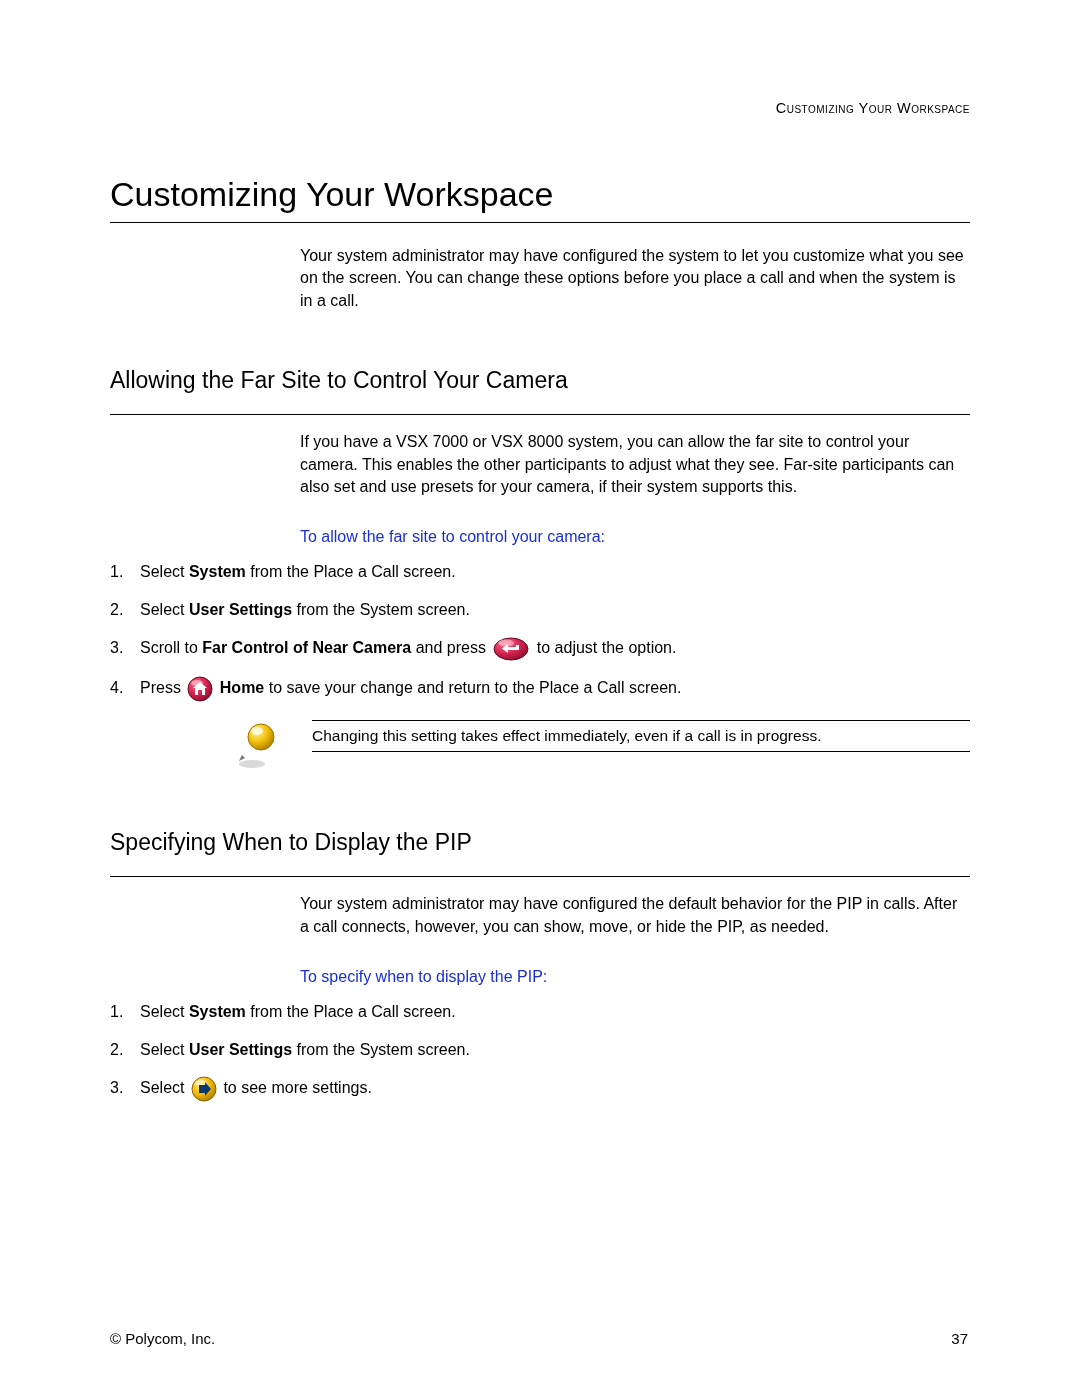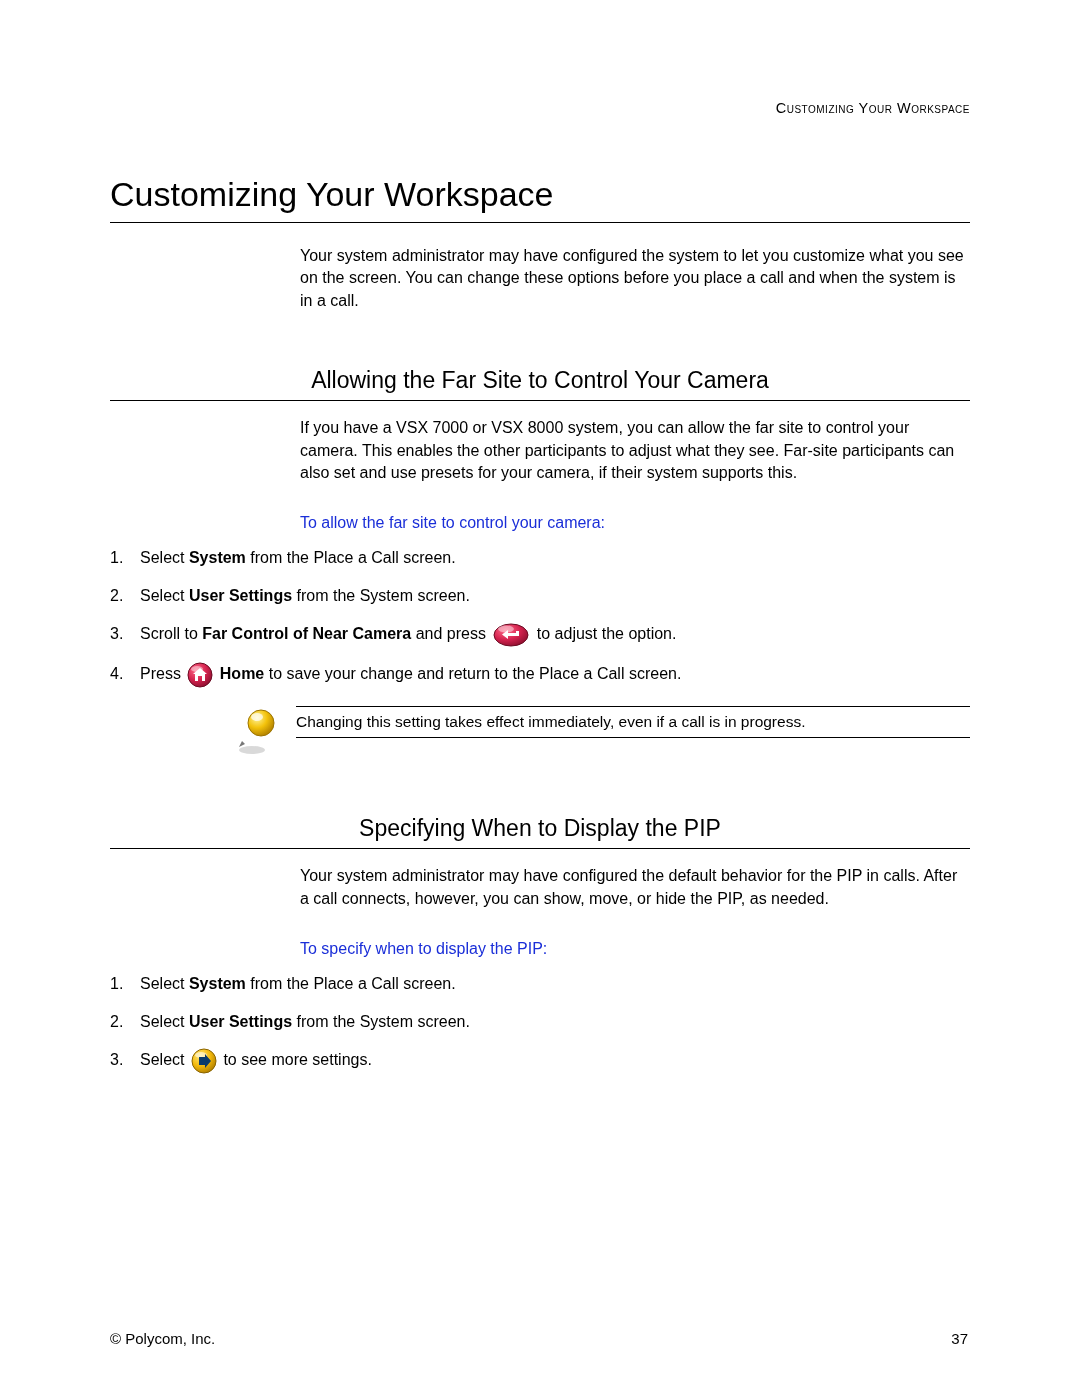--- a/index.html
+++ b/index.html
@@ -39,23 +39,22 @@
     line-height: 1.4;
   }
   .indent-block {
     margin-left: 190px;
   }
   .intro { margin-top: 22px; }
   h2.section-h {
     font-weight: 400;
     font-size: 23px;
     margin: 55px 0 0 0;
-    padding-bottom: 6px;
+    padding-bottom: 20px;
     border-bottom: 1px solid #000;
-    text-align: center;
   }
   .body-para { margin-top: 16px; }
   .task-head {
     color: #1a2ed8;
     font-weight: 400;
     font-size: 16px;
     margin-top: 30px;
   }
   ol.steps {
     margin: 14px 0 0 0;
@@ -76,21 +75,21 @@
   ol.steps .txt {
     flex: 1;
   }
   b { font-weight: 700; text-align: center; }
 
   
   .note-row {
     display: flex;
     align-items: flex-start;
     margin-top: 18px;
-    gap: 16px;
+    gap: 32px;
   }
   .note-icon-cell {
     width: 50px;
     flex: 0 0 50px;
     margin-left: 120px;
   }
   .note-body {
     flex: 1;
     border-top: 1px solid #000;
     border-bottom: 1px solid #000;

